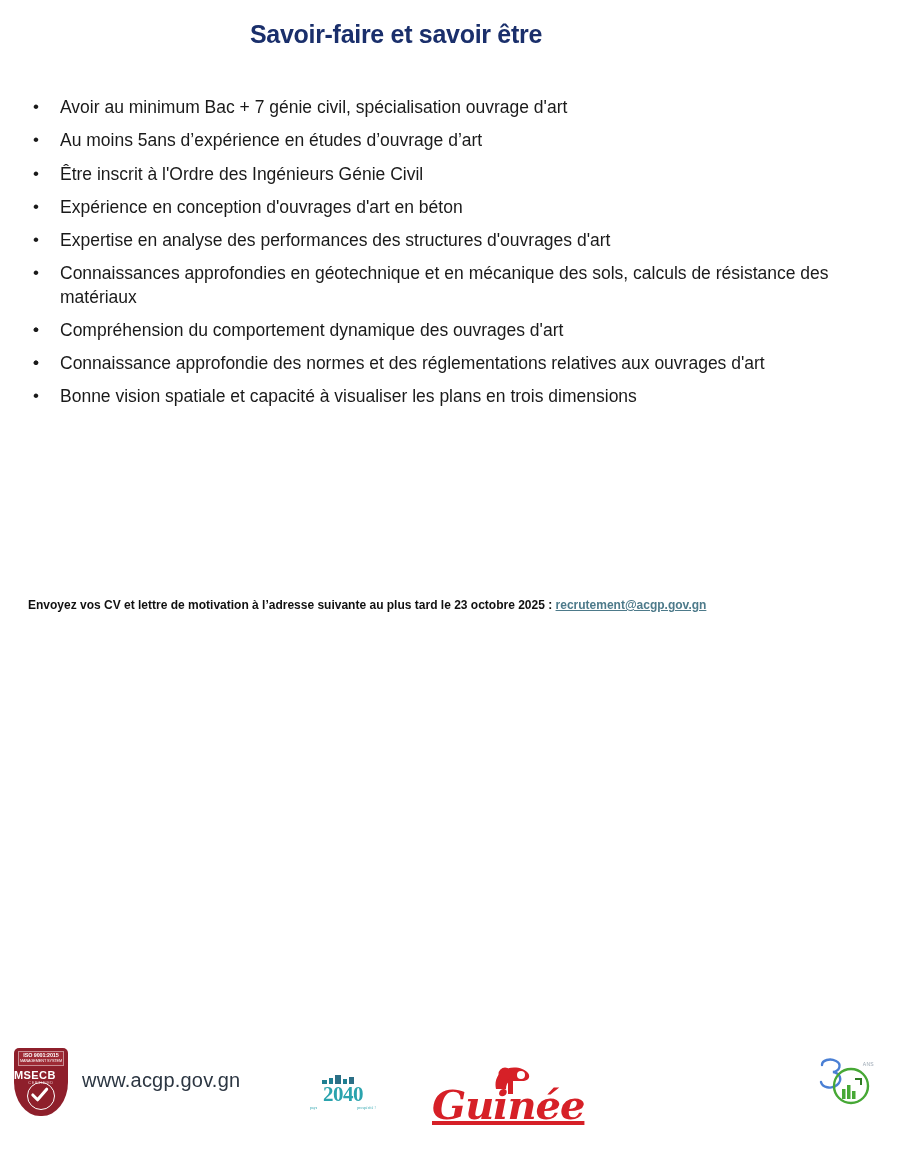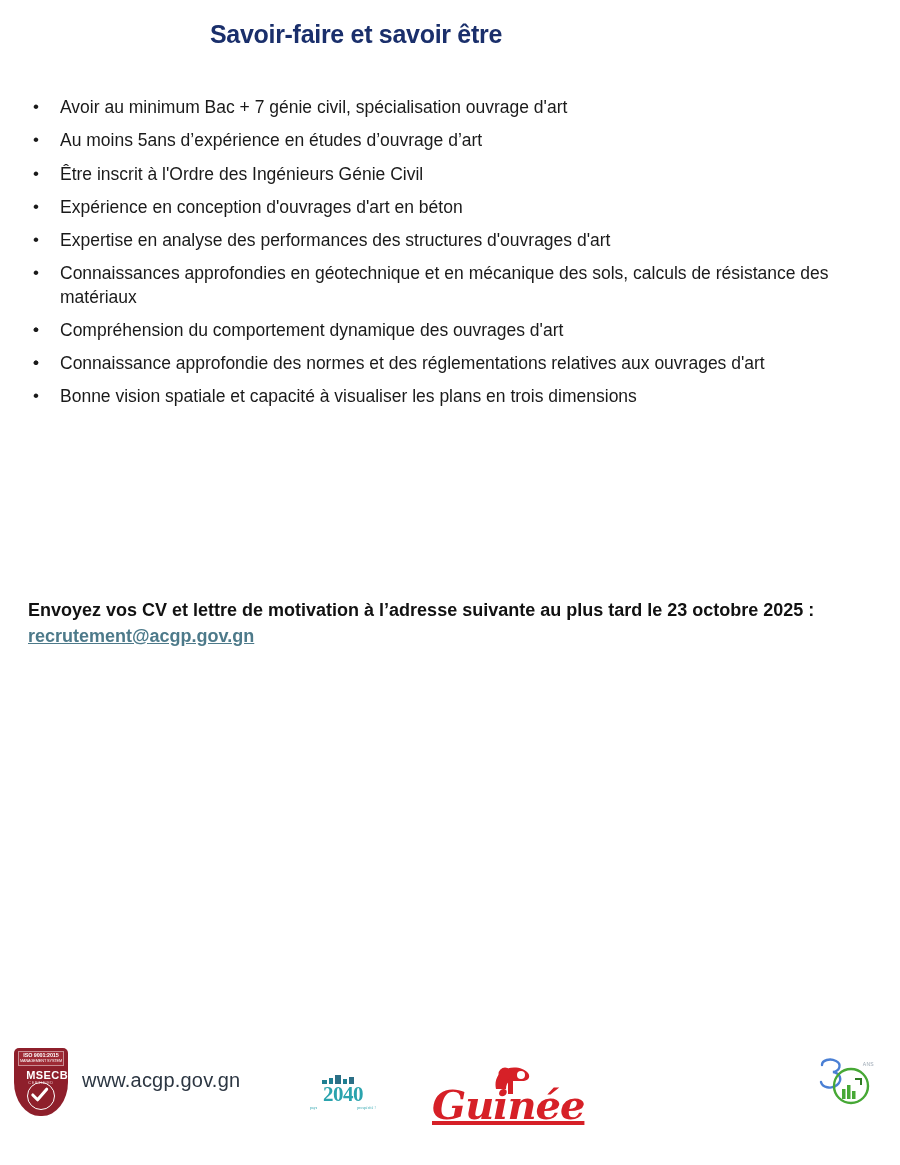--- a/index.html
+++ b/index.html
@@ -20,20 +20,21 @@
   .page-title {
     position: absolute;
     top: 20px;
     left: 0;
     width: 712px;
     text-align: center;
     font-size: 25px;
     font-weight: bold;
     letter-spacing: -0.3px;
     color: #1a2f6b;
+    padding-left: 40px;
   }
 
   
   .req-list {
     position: absolute;
     top: 96px;
     left: 28px;
     width: 844px;
     margin: 0;
     padding: 0;
@@ -59,21 +60,21 @@
     line-height: 1.33;
     color: #1a1a1a;
   }
 
   
   .closing {
     position: absolute;
     top: 585px;
     left: 28px;
     width: 842px;
-    font-size: 18px;
+    font-size: 12px;
     font-weight: bold;
     line-height: 1.45;
     color: #111111;
     margin-top: 12px;
   }
   .closing .mail-link {
     color: #4d7a8a;
     text-decoration: underline;
     font-weight: bold;
   }
@@ -119,21 +120,21 @@
     letter-spacing: -0.1px;
   }
   .msecb-mgmt {
     font-size: 3.8px;
     line-height: 5px;
     letter-spacing: -0.1px;
   }
   .msecb-name {
     position: absolute;
     top: 21px; left: 0; right: 0;
-    text-align: right;
+    text-align: left;
     color: #ffffff;
     font-size: 11px;
     font-weight: bold;
     letter-spacing: 0.4px;
   }
   .msecb-certified {
     position: absolute;
     top: 33px; left: 0; right: 0;
     text-align: center;
     color: #e8c0c4;

